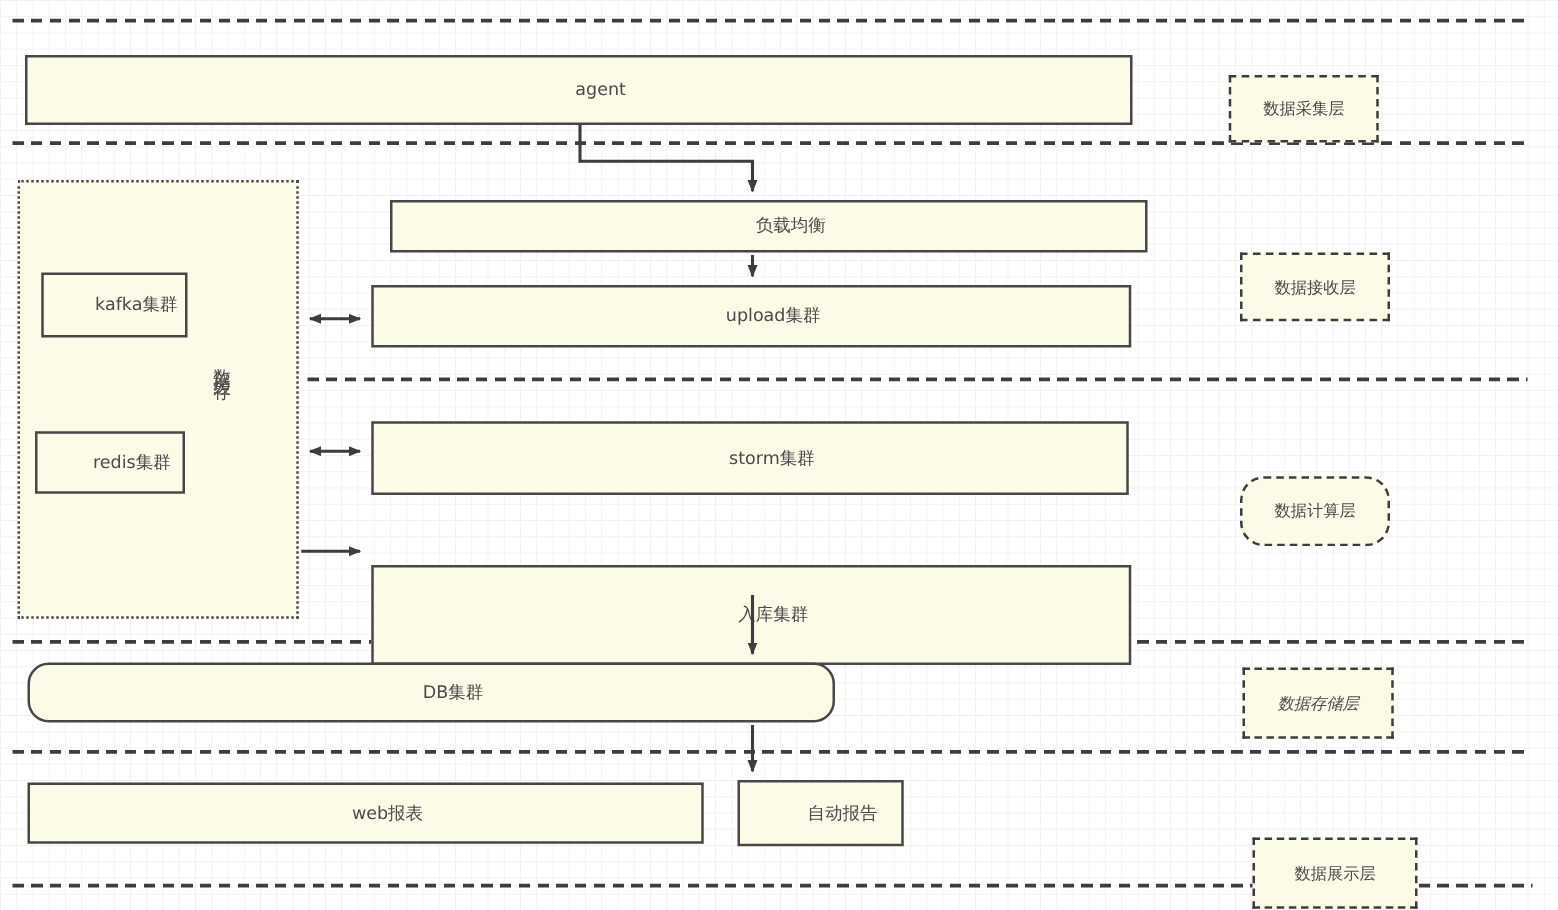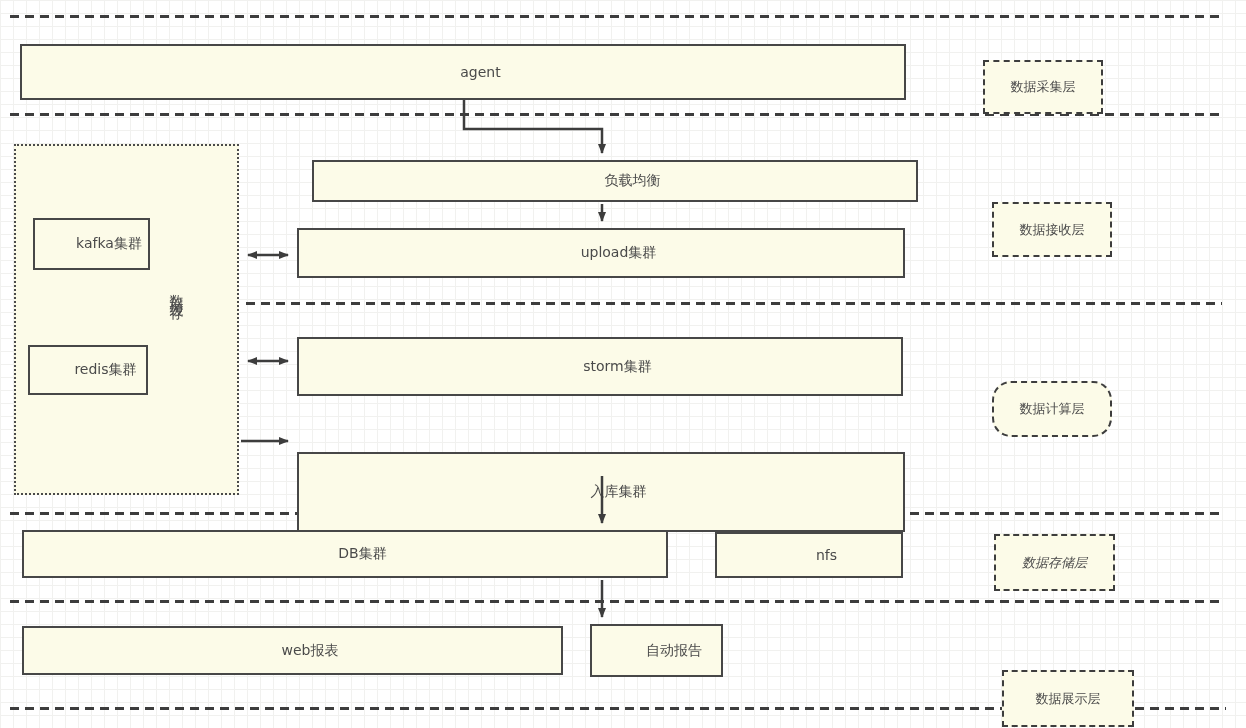--- a/index.html
+++ b/index.html
@@ -36,21 +36,21 @@
     font-size:14px;color:#4a4a4a;
     box-sizing:border-box;
     text-align:center;
     padding-left:35px;
   }
   .n-agent   {left:20px; top:44px;  width:886px;height:56px;}
   .n-lb      {left:312px;top:160px; width:606px;height:42px;}
   .n-upload  {left:297px;top:228px; width:608px;height:50px;}
   .n-storm   {left:297px;top:337px; width:606px;height:59px;}
   .n-ingest  {left:297px;top:408px; width:608px;height:80px;margin-top:44px;}
-  .n-db      {left:22px; top:530px; width:646px;height:48px;}
+  .n-db      {left:22px; top:530px; width:646px;height:48px;border-radius:17px;}
   .n-nfs     {left:715px;top:532px; width:188px;height:46px;}
   .n-web     {left:22px; top:626px; width:541px;height:49px;}
   .n-autorep {left:590px;top:624px; width:133px;height:53px;}
   .n-alert   {left:752px;top:622px; width:148px;height:52px;}
 
   
   .cache-group{
     position:absolute;left:14px;top:144px;width:225px;height:351px;
     background:#fcfbe8;
     border:2px dotted #4a4a4a;
@@ -97,21 +97,20 @@
   <div class="cache-label">数据缓存</div>
   <div class="node n-kafka">kafka集群</div>
   <div class="node n-redis">redis集群</div>
 
   <div class="node n-agent">agent</div>
   <div class="node n-lb">负载均衡</div>
   <div class="node n-upload">upload集群</div>
   <div class="node n-storm">storm集群</div>
   <div class="node n-ingest">入库集群</div>
   <div class="node n-db">DB集群</div>
-  <div class="node n-nfs">nfs</div>
   <div class="node n-web">web报表</div>
   <div class="node n-autorep">自动报告</div>
 
   <div class="layer-label l1">数据采集层</div>
   <div class="layer-label l2">数据接收层</div>
   <div class="layer-label l3">数据计算层</div>
   <div class="layer-label l4">数据存储层</div>
   <div class="layer-label l5">数据展示层</div>
 
   <svg class="wires" viewBox="0 0 1246 728" xmlns="http://www.w3.org/2000/svg">

